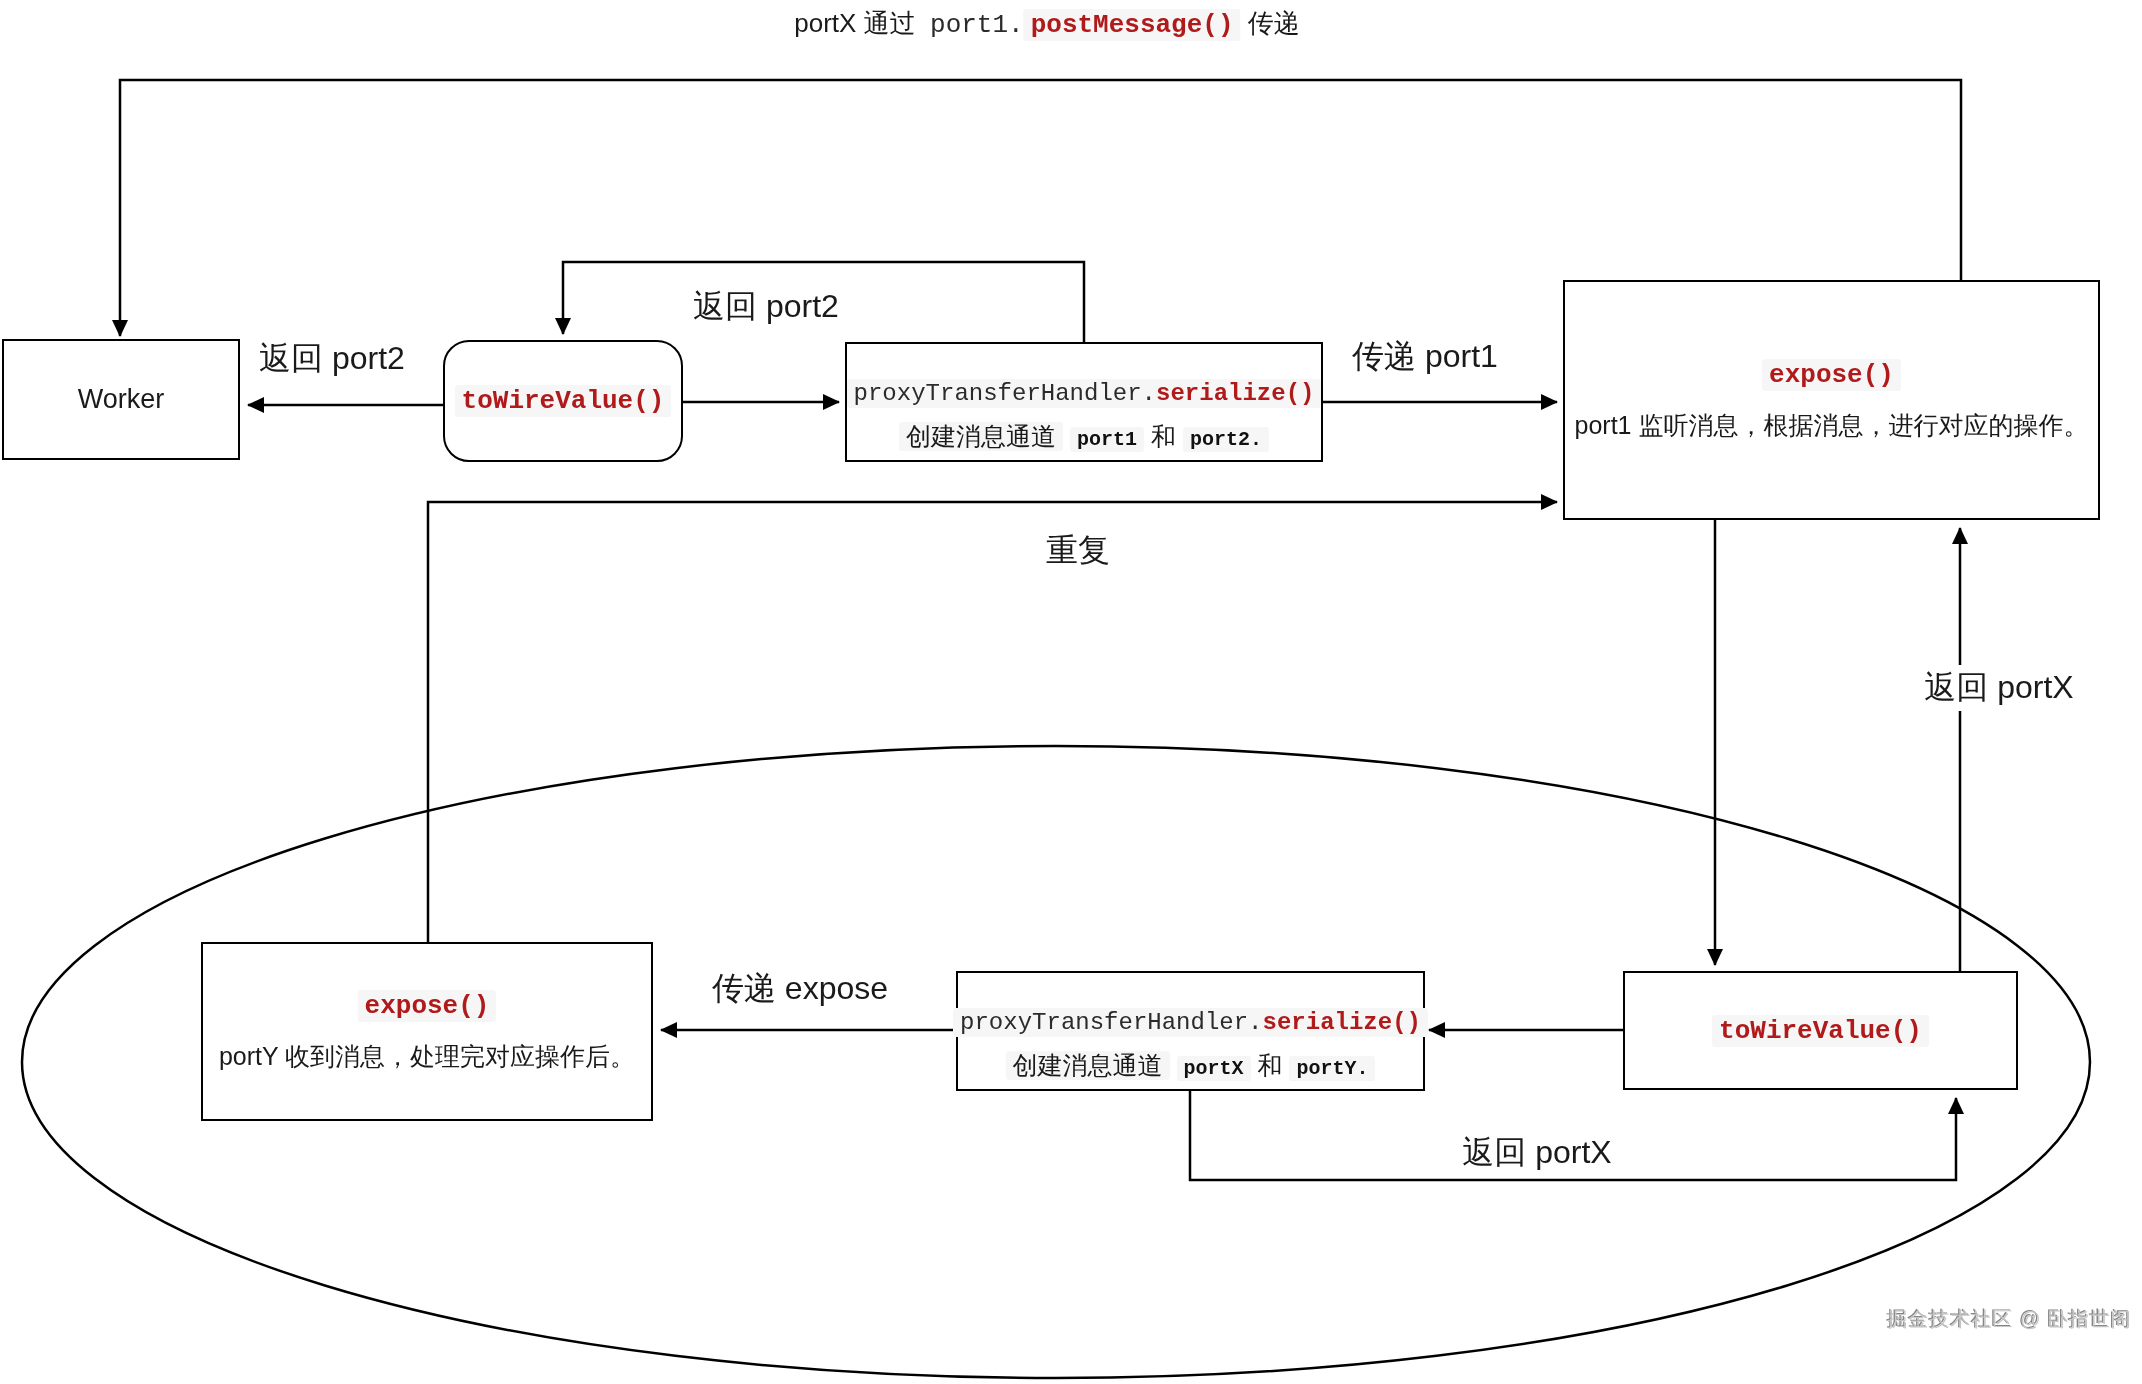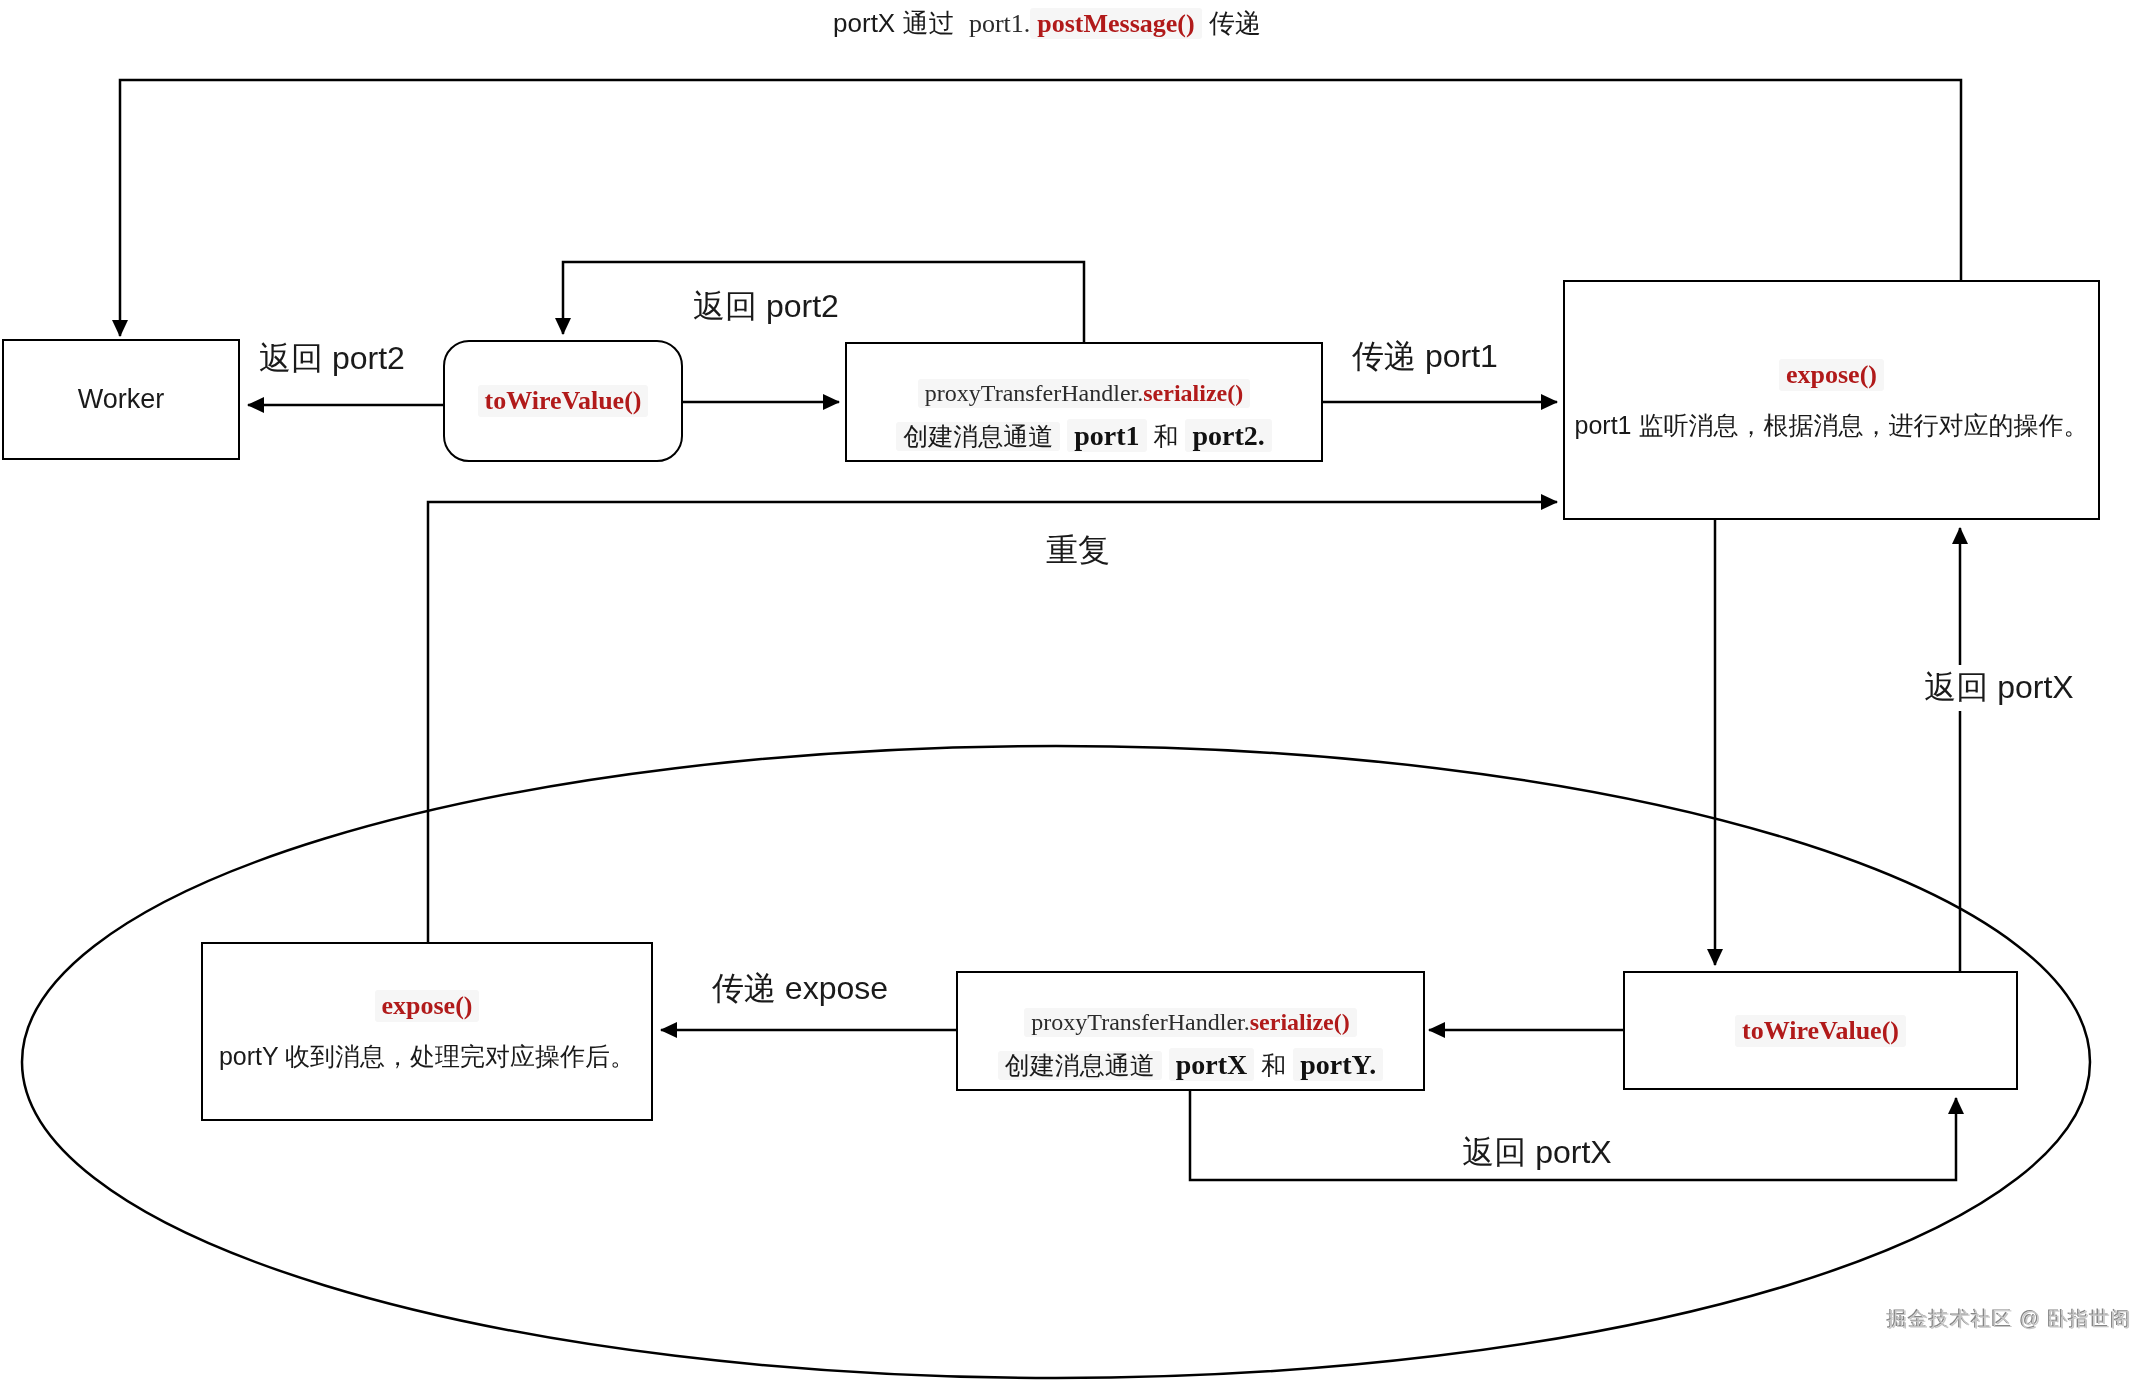--- a/index.html
+++ b/index.html
@@ -29,29 +29,29 @@
   }
   .box-worker{left:2px;top:339px;width:238px;height:121px;font-size:27px;}
   .box-towire-top{left:443px;top:340px;width:240px;height:122px;border-radius:26px;}
   .box-serialize-top{left:845px;top:342px;width:478px;height:120px;gap:12px;}
   .box-expose-top{left:1563px;top:280px;width:537px;height:240px;gap:18px;}
   .box-expose-bottom{left:201px;top:942px;width:452px;height:179px;gap:18px;}
   .box-serialize-bottom{left:956px;top:971px;width:469px;height:120px;gap:12px;}
   .box-towire-bottom{left:1623px;top:971px;width:395px;height:119px;}
 
   
-  .mono{font-family:Liberation Serif, serif;}
+  .mono{font-family:Liberation Mono, monospace;}
   .chip{background:var(--code-bg);padding:1px 7px;border-radius:3px;}
   .code-red{color:var(--code-red);font-weight:bold;}
   .code-plain{color:#2b2b2b;}
   .fn-title{font-size:26px;}
   .box-title{font-size:24px;white-space:nowrap;margin-top:28px;}
   .box-desc{font-size:25px;white-space:nowrap;}
   .serif-cjk{font-family:"Liberation Serif","DejaVu Serif",serif;}
-  .port-chip{font-weight:bold;color:#111;font-size:28px;}
+  .port-chip{font-weight:bold;color:#111;font-size:20px;}
 
   
   .edge-label{
     position:absolute;z-index:3;transform:translateX(-50%);
     background:#ffffff;padding:1px 8px;
     font-size:32px;white-space:nowrap;text-align:center;
   }
   .lbl-top-flow{left:1047px;top:5px;font-size:26px;}
   .lbl-ret2-worker{left:332px;top:336px;}
   .lbl-ret2-loop{left:766px;top:284px;}

